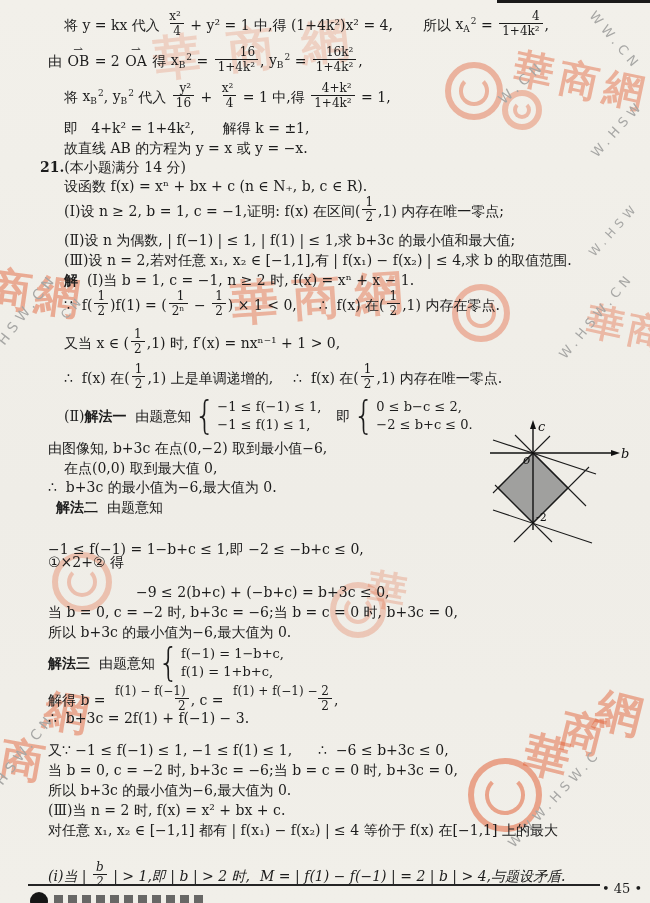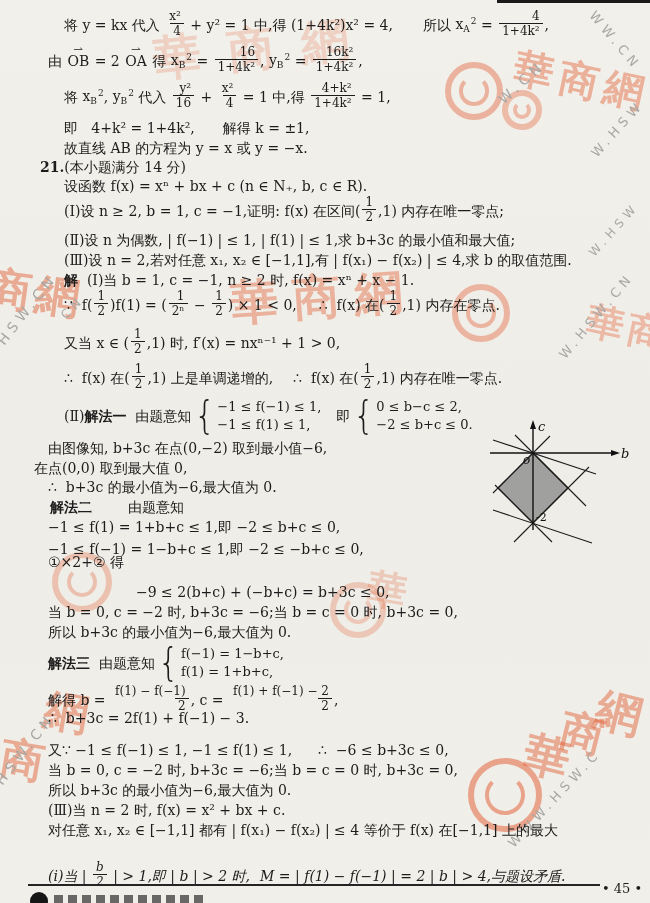--- a/index.html
+++ b/index.html
@@ -98,24 +98,23 @@
       <div class="line" style="top: 176px; left: 64px;"><span class="txt">设函数 f(x) = xⁿ + bx + c (n ∈ N₊, b, c ∈ R).</span></div>
       <div class="line" style="top: 196px; left: 64px;"><span class="txt">(Ⅰ)设 n ≥ 2, b = 1, c = −1,证明: f(x) 在区间(</span><span class="frac"><span class="num">1</span><span class="den">2</span></span><span class="txt">,1) 内存在唯一零点;</span></div>
       <div class="line" style="top: 230px; left: 64px; text-align: center;"><span class="txt">(Ⅱ)设 n 为偶数, | f(−1) | ≤ 1, | f(1) | ≤ 1,求 b+3c 的最小值和最大值;</span></div>
       <div class="line" style="top: 250px; left: 64px;"><span class="txt">(Ⅲ)设 n = 2,若对任意 x₁, x₂ ∈ [−1,1],有 | f(x₁) − f(x₂) | ≤ 4,求 b 的取值范围.</span></div>
       <div class="line" style="top: 270px; left: 64px;"><span class="txt bold">解</span><span class="txt">  (Ⅰ)当 b = 1, c = −1, n ≥ 2 时, f(x) = xⁿ + x − 1.</span></div>
       <div class="line" style="top: 290px; left: 64px;"><span class="txt">∵  f(</span><span class="frac"><span class="num">1</span><span class="den">2</span></span><span class="txt">)f(1) = (</span><span class="frac"><span class="num">1</span><span class="den">2ⁿ</span></span><span class="txt"> − </span><span class="frac"><span class="num">1</span><span class="den">2</span></span><span class="txt">) × 1 &lt; 0,</span><span class="gap" style="width: 22px;"></span><span class="txt">∴  f(x) 在(</span><span class="frac"><span class="num">1</span><span class="den">2</span></span><span class="txt">,1) 内存在零点.</span></div>
       <div class="line" style="top: 328px; left: 64px;"><span class="txt">又当 x ∈ (</span><span class="frac"><span class="num">1</span><span class="den">2</span></span><span class="txt">,1) 时, f′(x) = nxⁿ⁻¹ + 1 &gt; 0,</span></div>
       <div class="line" style="top: 363px; left: 64px;"><span class="txt">∴  f(x) 在(</span><span class="frac"><span class="num">1</span><span class="den">2</span></span><span class="txt">,1) 上是单调递增的,</span><span class="gap" style="width: 20px;"></span><span class="txt">∴  f(x) 在(</span><span class="frac"><span class="num">1</span><span class="den">2</span></span><span class="txt">,1) 内存在唯一零点.</span></div>
       <div class="line" style="top: 398px; left: 64px;"><span class="txt">(Ⅱ)</span><span class="txt bold">解法一</span><span class="txt">  由题意知</span><span class="cases"><span class="brace">{</span><span class="rows"><span>−1 ≤ f(−1) ≤ 1,</span><span>−1 ≤ f(1) ≤ 1,</span></span></span><span class="gap" style="width: 12px;"></span><span class="txt">即</span><span class="cases"><span class="brace">{</span><span class="rows"><span>0 ≤ b−c ≤ 2,</span><span>−2 ≤ b+c ≤ 0.</span></span></span></div>
       <div class="line" style="top: 438px; left: 48px;"><span class="txt">由图像知, b+3c 在点(0,−2) 取到最小值−6,</span></div>
-      <div class="line" style="top: 458px; left: 34px;"><span class="txt">在点(0,0) 取到最大值 0,</span></div>
+      <div class="line" style="top: 458px; left: 64px;"><span class="txt">在点(0,0) 取到最大值 0,</span></div>
       <div class="line" style="top: 477px; left: 48px;"><span class="txt">∴  b+3c 的最小值为−6,最大值为 0.</span></div>
-      <div class="line" style="top: 497px; left: 50px; gap: 27px;"><span class="txt bold">解法二</span><span class="txt">  由题意知</span></div>
-      <div class="line" style="top: 517px; left: 48px;"><span class="txt">−1 ≤ f(1) = 1+b+c ≤ 1,即 −2 ≤ b+c ≤ 0,</span></div>
+      <div class="line" style="top: 497px; left: 56px;"><span class="txt bold">解法二</span><span class="txt">  由题意知</span></div>
       <div class="line" style="top: 539px; left: 48px;"><span class="txt">−1 ≤ f(−1) = 1−b+c ≤ 1,即 −2 ≤ −b+c ≤ 0,</span></div>
       <div class="line" style="top: 552px; left: 48px;"><span class="txt">①×2+② 得</span></div>
       <div class="line" style="top: 582px; left: 136px;"><span class="txt">−9 ≤ 2(b+c) + (−b+c) = b+3c ≤ 0,</span></div>
       <div class="line" style="top: 602px; left: 48px;"><span class="txt">当 b = 0, c = −2 时, b+3c = −6;当 b = c = 0 时, b+3c = 0,</span></div>
       <div class="line" style="top: 622px; left: 48px;"><span class="txt">所以 b+3c 的最小值为−6,最大值为 0.</span></div>
       <div class="line" style="top: 645px; left: 48px;"><span class="txt bold">解法三</span><span class="txt">  由题意知</span><span class="cases"><span class="brace">{</span><span class="rows"><span>f(−1) = 1−b+c,</span><span>f(1) = 1+b+c,</span></span></span></div>
       <div class="line" style="top: 685px; left: 48px;"><span class="txt">解得 b = </span><span class="frac"><span class="num">f(1) − f(−1)</span><span class="den">2</span></span><span class="txt">, c = </span><span class="frac"><span class="num">f(1) + f(−1) − 2</span><span class="den">2</span></span><span class="txt">,</span></div>
       <div class="line" style="top: 696px; left: 48px; margin-top: 12px;"><span class="txt">∴  b+3c = 2f(1) + f(−1) − 3.</span></div>
       <div class="line" style="top: 740px; left: 48px;"><span class="txt">又∵ −1 ≤ f(−1) ≤ 1, −1 ≤ f(1) ≤ 1,</span><span class="gap" style="width: 26px;"></span><span class="txt">∴  −6 ≤ b+3c ≤ 0,</span></div>
       <div class="line" style="top: 760px; left: 48px;"><span class="txt">当 b = 0, c = −2 时, b+3c = −6;当 b = c = 0 时, b+3c = 0,</span></div>

